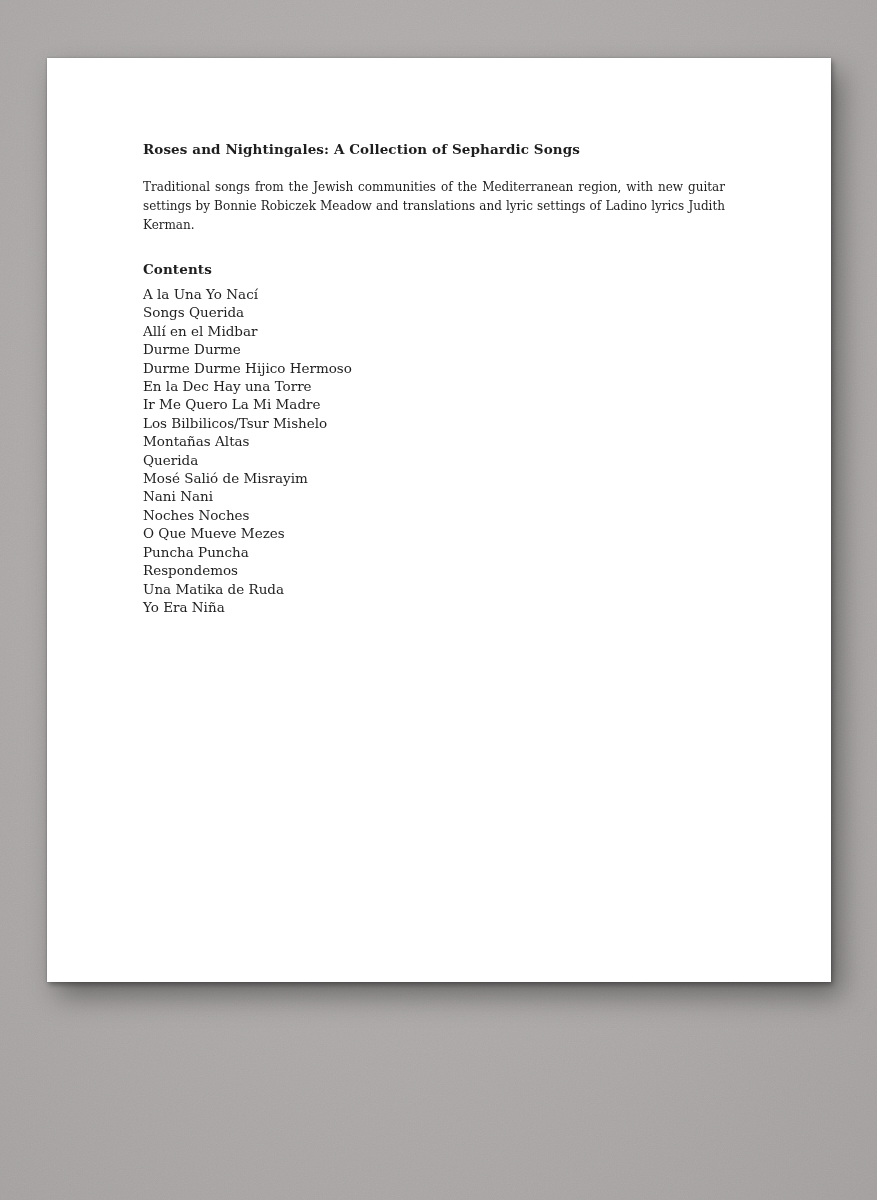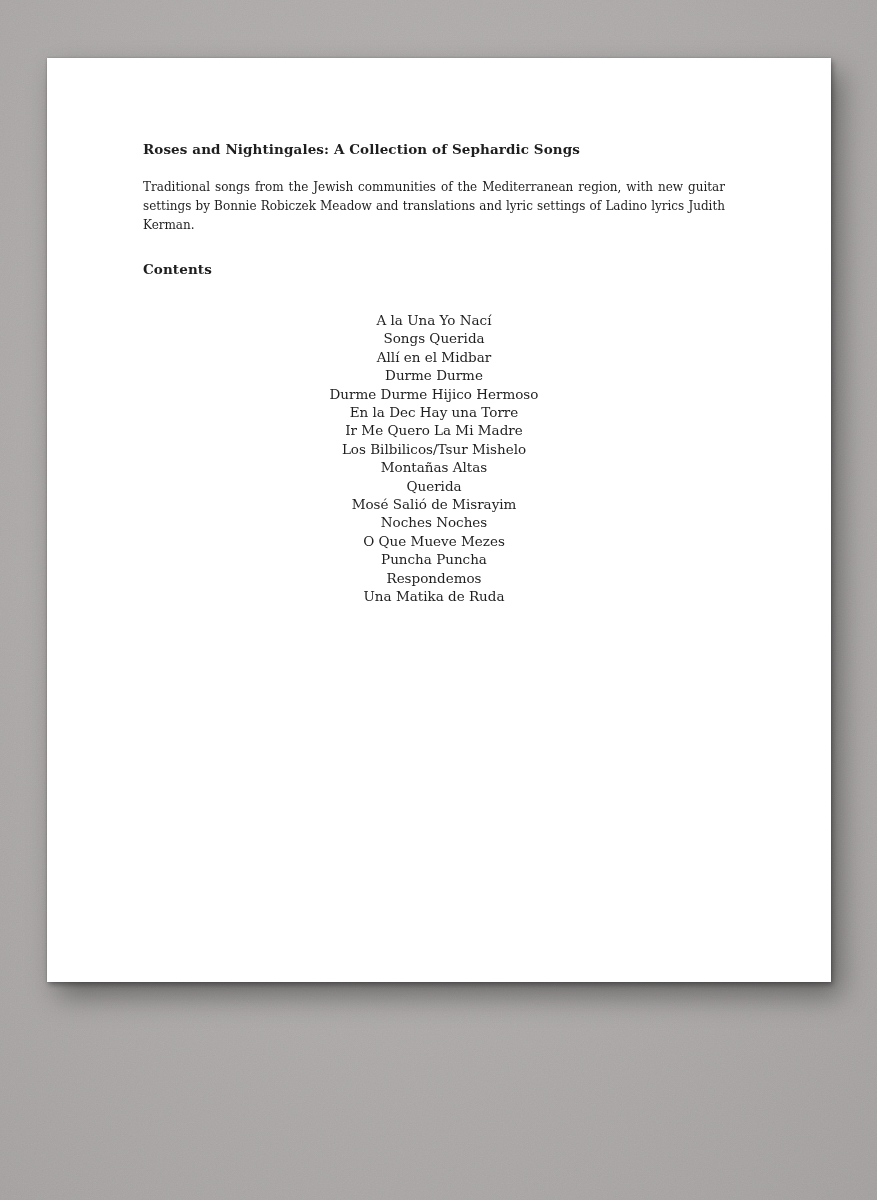--- a/index.html
+++ b/index.html
@@ -54,29 +54,29 @@
   .doc-description {
     font-size: 12px;
     line-height: 19px;
     text-align: justify;
     margin-bottom: 25px;
   }
   .contents-heading {
     font-size: 13.5px;
     font-weight: bold;
     line-height: 19px;
-    margin-bottom: 32px;
+    margin-bottom: 6px;
     letter-spacing: 0.1px;
   }
   .contents-list {
     list-style: none;
     font-size: 13.5px;
     line-height: 18.4px;
   }
-  .song-item { white-space: nowrap; text-align: center; }
+  .song-item { white-space: nowrap; }
 </style>
 </head>
 <body>
 
 <svg class="bg-noise" xmlns="http://www.w3.org/2000/svg">
   <filter id="grain">
     <feTurbulence type="fractalNoise" baseFrequency="0.85" numOctaves="3" stitchTiles="stitch" result="noise"></feTurbulence>
     <feColorMatrix in="noise" type="saturate" values="0"></feColorMatrix>
     <feComponentTransfer>
       <feFuncA type="linear" slope="0.14"></feFuncA>
@@ -98,20 +98,22 @@
         <li class="song-item">Songs Querida</li>
         <li class="song-item">Allí en el Midbar</li>
         <li class="song-item">Durme Durme</li>
         <li class="song-item">Durme Durme Hijico Hermoso</li>
         <li class="song-item">En la Dec Hay una Torre</li>
         <li class="song-item">Ir Me Quero La Mi Madre</li>
         <li class="song-item">Los Bilbilicos/Tsur Mishelo</li>
         <li class="song-item">Montañas Altas</li>
         <li class="song-item">Querida</li>
         <li class="song-item">Mosé Salió de Misrayim</li>
+        <li class="song-item">Nani Nani</li>
         <li class="song-item">Noches Noches</li>
         <li class="song-item">O Que Mueve Mezes</li>
         <li class="song-item">Puncha Puncha</li>
         <li class="song-item">Respondemos</li>
         <li class="song-item">Una Matika de Ruda</li>
+        <li class="song-item">Yo Era Niña</li>
       </ul>
   </div>
 </div>
 
 </body></html>

